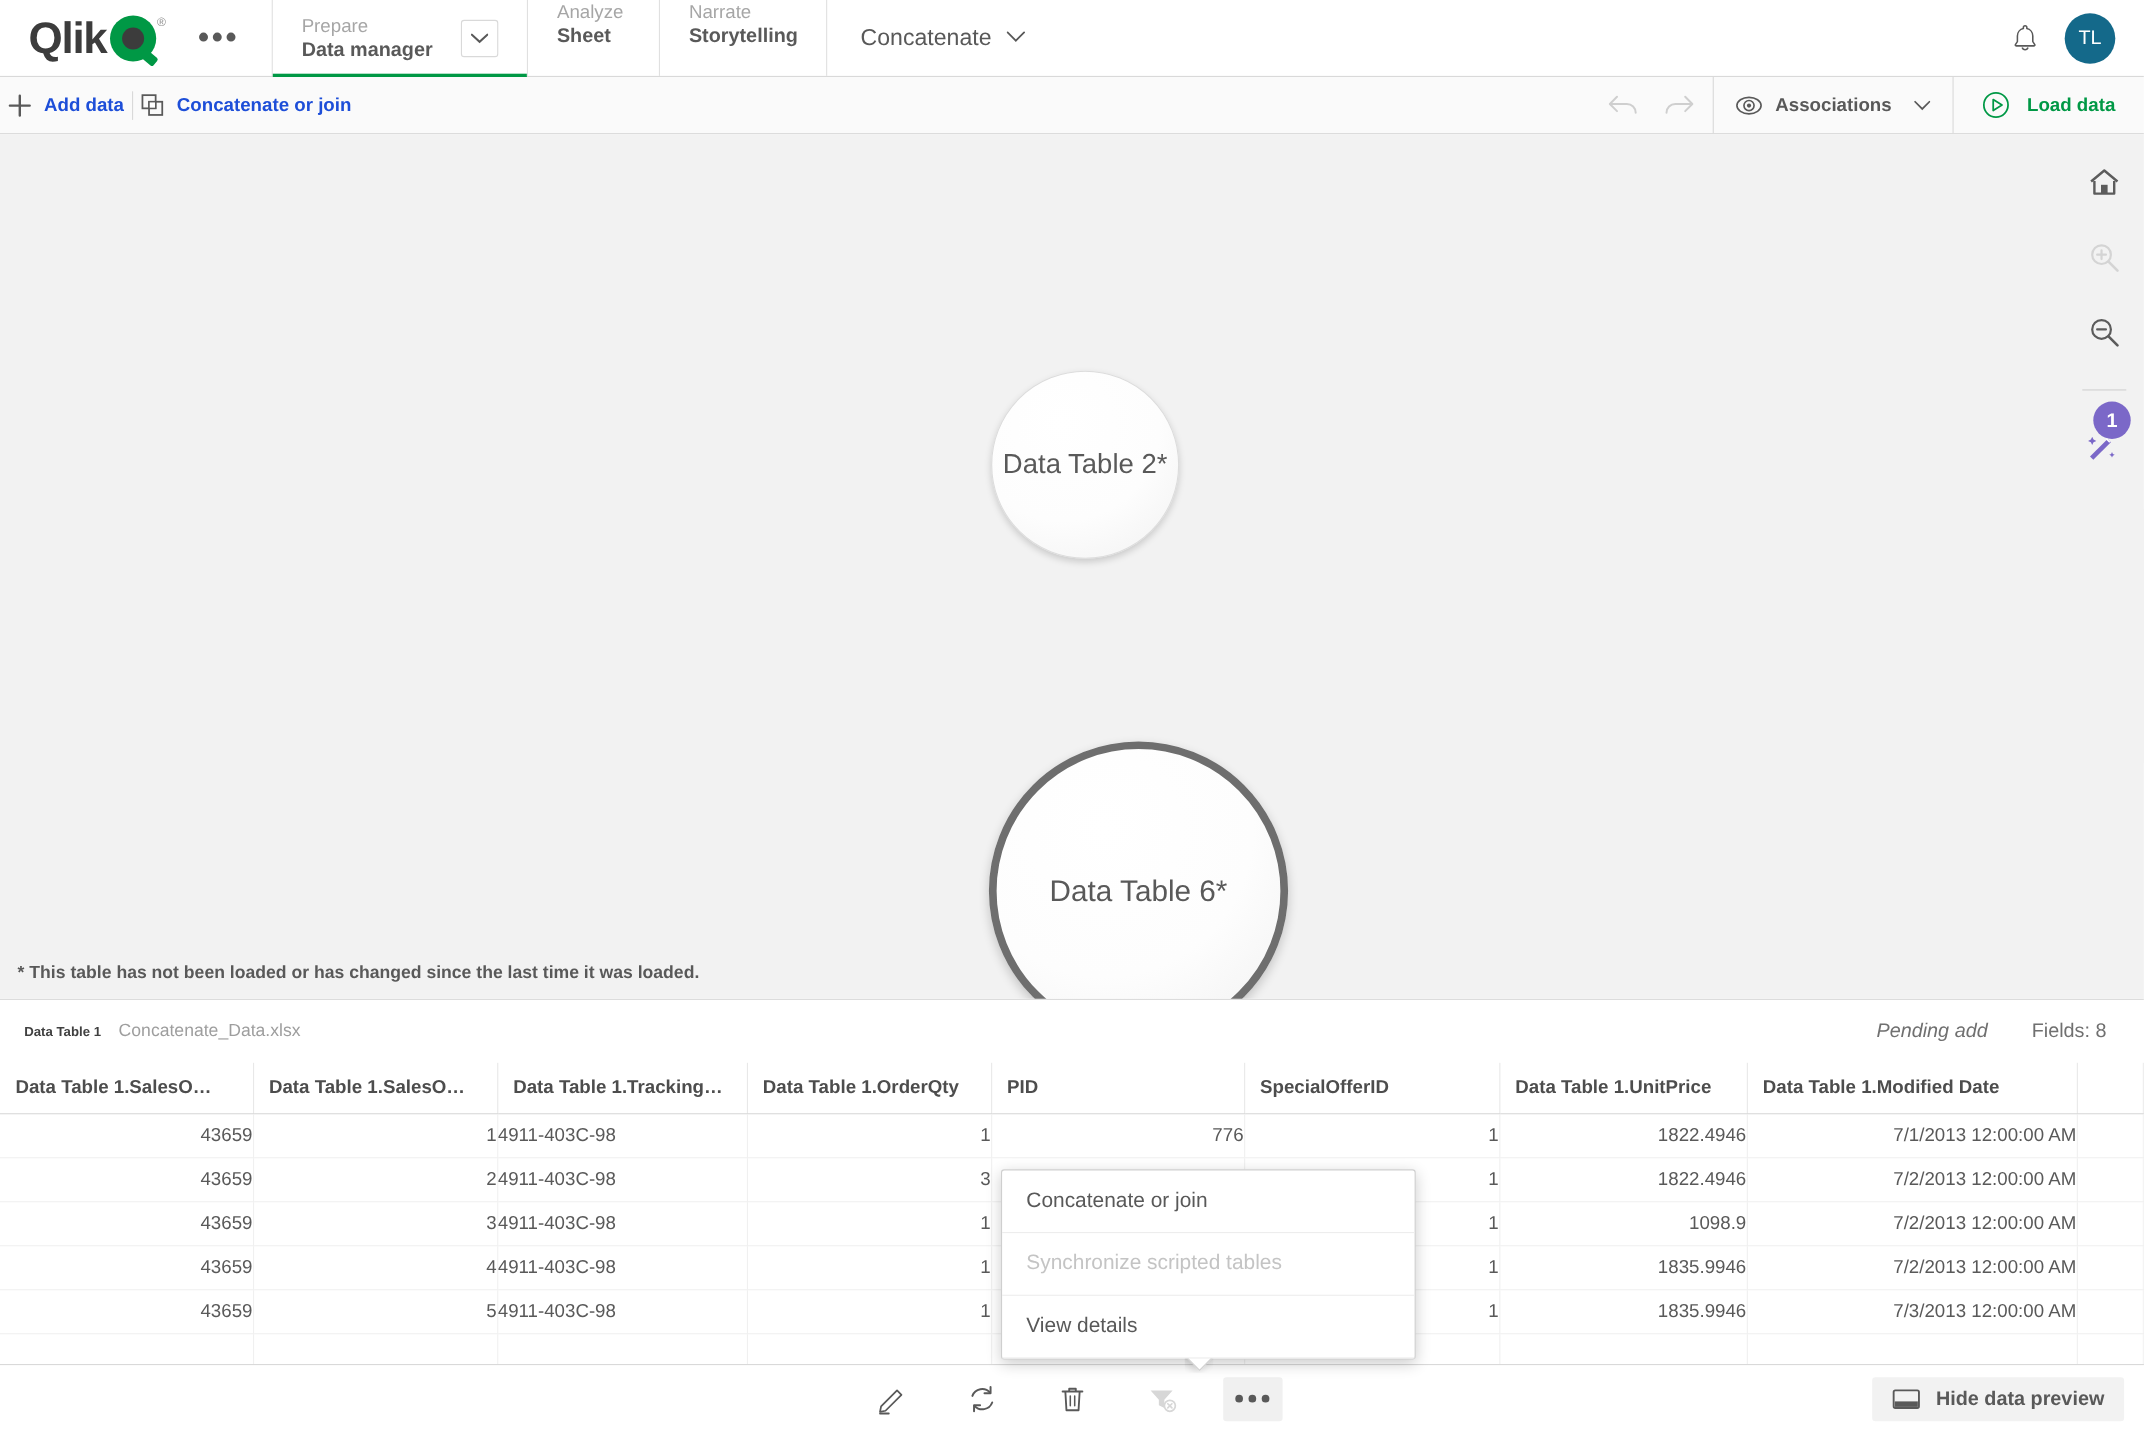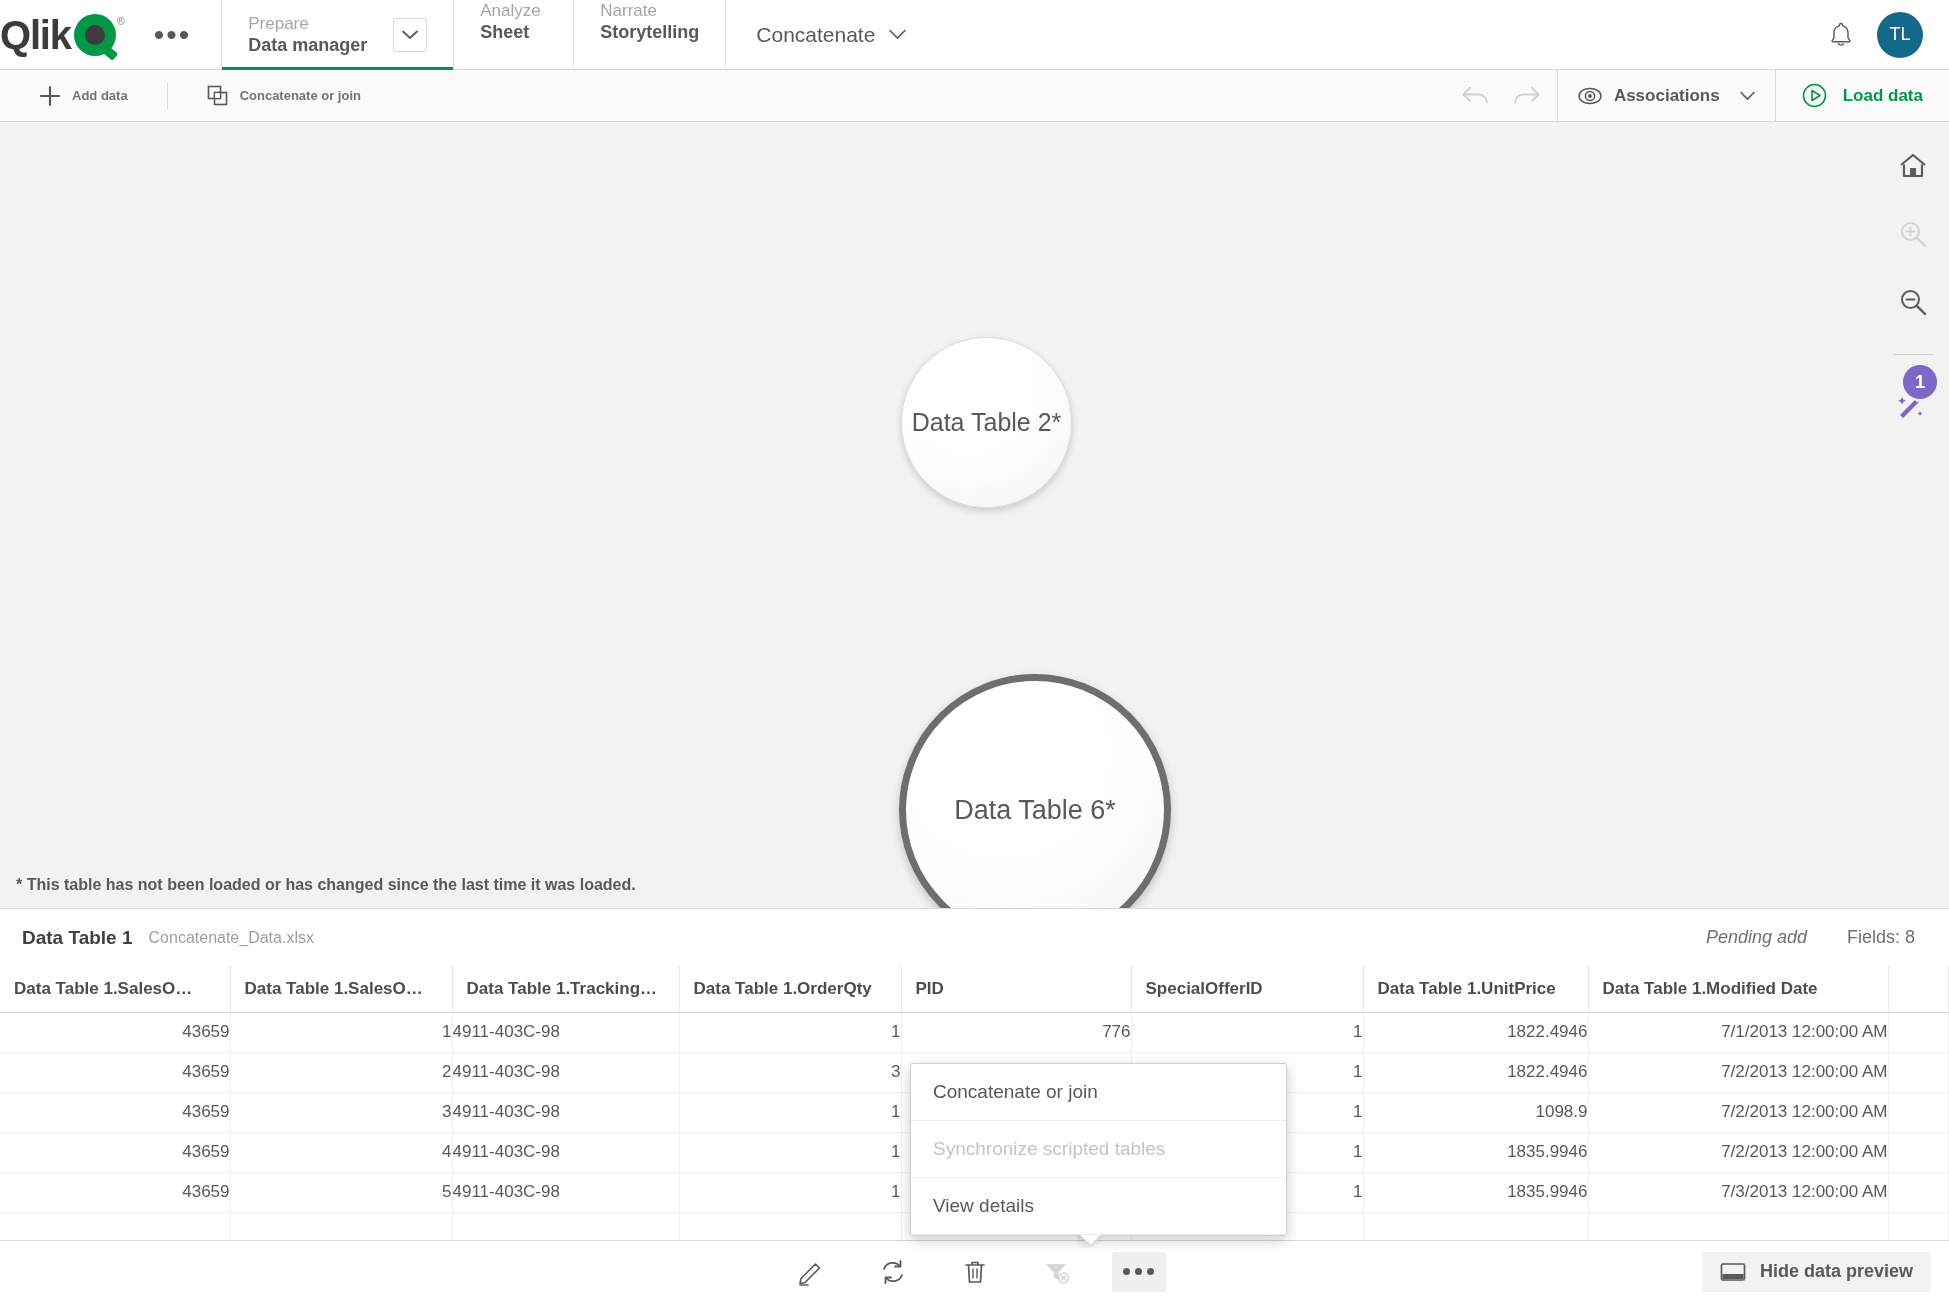--- a/index.html
+++ b/index.html
@@ -17,20 +17,21 @@
     height: 70px;
     display: flex;
     align-items: stretch;
     background: #ffffff;
     border-bottom: 1px solid #d9d9d9;
     position: relative;
   }
   .logo-zone {
     display: flex;
     align-items: center;
+    padding-left: 26px;
     gap: 26px;
   }
   .qlik-logo {
     display: flex;
     align-items: center;
     font-size: 40px;
     font-weight: 700;
     letter-spacing: -1.2px;
     color: #3c3c3c;
     line-height: 1;
@@ -173,25 +174,25 @@
     background: #fafafa;
     border-bottom: 1px solid #d9d9d9;
     display: flex;
     align-items: center;
     position: relative;
   }
   .tool-item {
     display: flex;
     align-items: center;
     gap: 11px;
-    padding: 0 39px;
+    padding: 0 7px;
     height: 100%;
     cursor: pointer;
-    font-size: 13px;
-    color: #737373;
+    font-size: 17px;
+    color: #1d4ed8;
     font-weight: 700;
   }
   .tool-sep { width: 1px; height: 26px; background: #d9d9d9; }
   .toolbar-right {
     margin-left: auto;
     display: flex;
     align-items: center;
     height: 100%;
   }
   .undo-redo { display: flex; align-items: center; gap: 20px; padding: 0 16px; }
@@ -282,21 +283,21 @@
 
   
   .preview-header {
     height: 58px;
     background: #ffffff;
     border-top: 1px solid #d9d9d9;
     display: flex;
     align-items: center;
     padding: 0 22px;
   }
-  .ph-title { font-size: 19px; font-weight: 700; color: #404040; }
+  .ph-title { font-size: 12px; font-weight: 700; color: #404040; }
   .ph-sub { font-size: 16px; color: #9e9e9e; margin-left: 16px; }
   .ph-right { margin-left: auto; display: flex; align-items: center; gap: 40px; padding-right: 12px; }
   .ph-pending { font-size: 18px; color: #707070; font-style: italic; }
   .ph-fields { font-size: 18px; color: #707070; }
 
   
   .table-wrap { position: relative; background: #fff; height: 274px; overflow: hidden; }
   table.preview {
     width: 100%;
     border-collapse: collapse;

